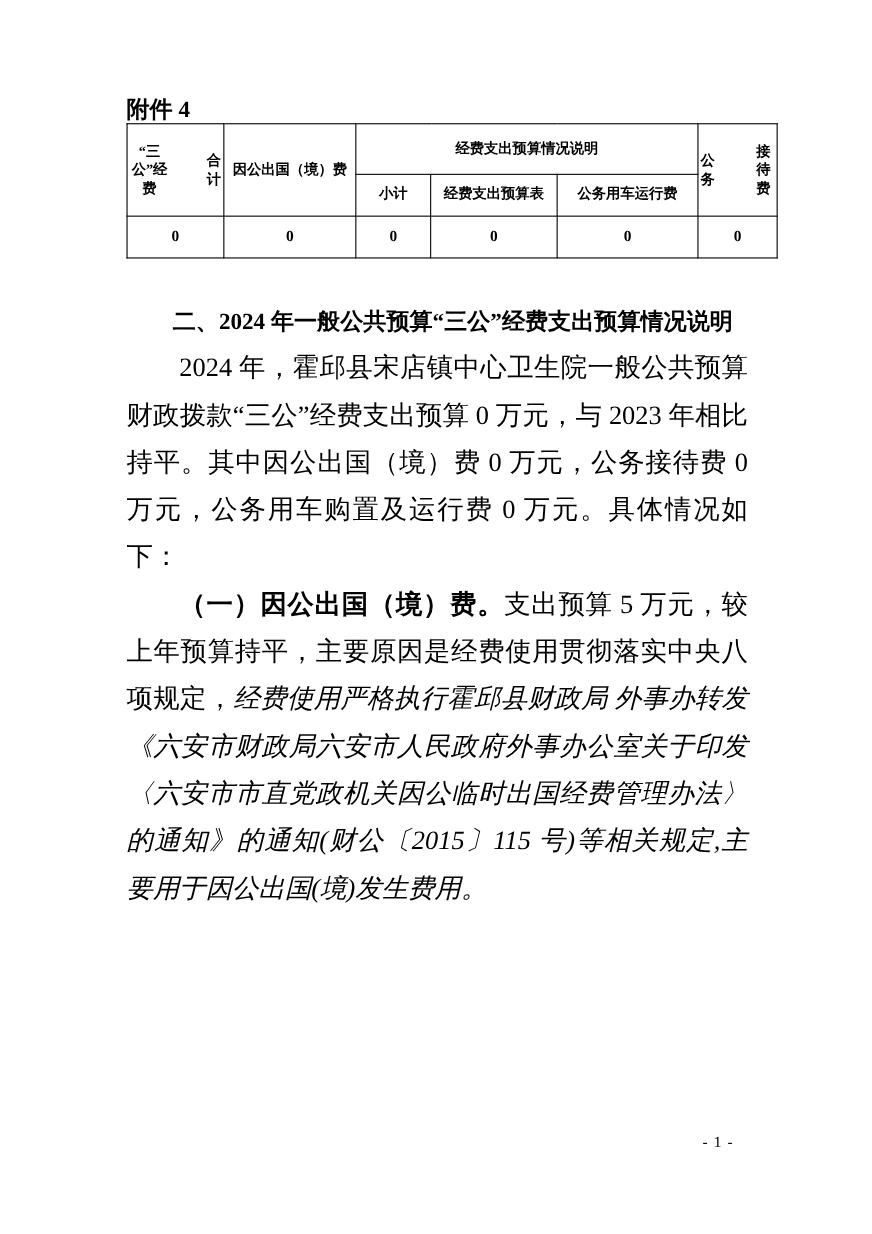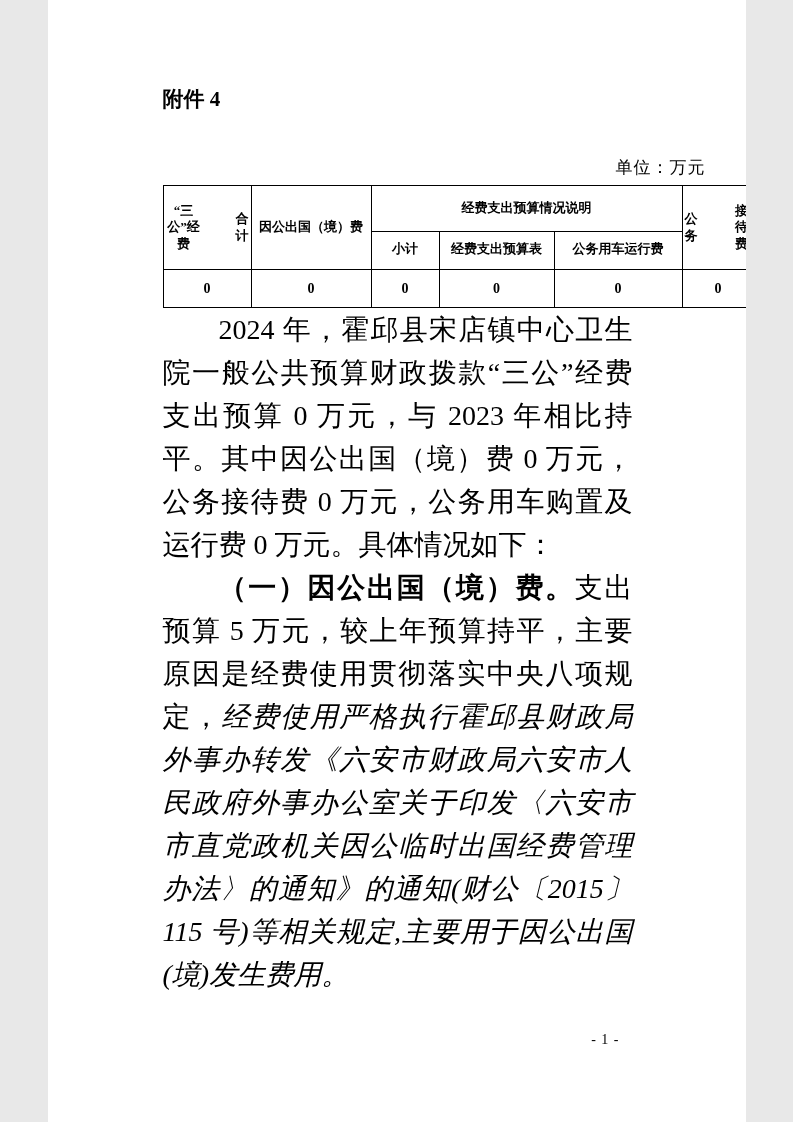--- a/index.html
+++ b/index.html
@@ -1,19 +1,19 @@
 <!DOCTYPE html>
 <html><head>
 <meta charset="utf-8">
 <style>
   * { margin: 0; padding: 0; box-sizing: border-box; }
   html, body { background: #e8e8e8; }
   .page {
     position: relative;
-    width: 698px;
+    width: 793px;
     height: 1122px;
     margin: 0 auto;
     background: #ffffff;
     color: #000000;
     font-family: "Liberation Serif", "DejaVu Serif", serif;
     padding: 86px 113px 0 115px;
     overflow: hidden;
   }
   .attachment-label {
     font-size: 21px;
@@ -67,21 +67,21 @@
     gap: 32px;
   }
   .section-heading-2 {
     margin-top: 36px;
     font-size: 21px;
     font-weight: bold;
     line-height: 43px;
     text-indent: 2em;
   }
   .body-para {
-    font-size: 28px;
+    font-size: 24px;
     line-height: 43px;
     text-align: justify;
     text-indent: 2em;
   }
   .lead-bold { font-weight: bold; }
   .kai-style { font-style: italic; margin-top: 47px; }
   .page-number {
     position: absolute;
     top: 1032px;
     right: 126px;
@@ -91,21 +91,20 @@
 </style>
 </head>
 <body>
 
 <div class="page">
 
   <div class="attachment-label">附件 4</div>
 
 
 
-  <div class="unit-note">单位：万元</div>
 
   <table class="budget-table">
     <colgroup>
       <col style="width:88px">
       <col style="width:120px">
       <col style="width:68px">
       <col style="width:115px">
       <col style="width:128px">
       <col style="width:72px">
     </colgroup>
@@ -135,20 +134,21 @@
       <td>0</td>
       <td>0</td>
       <td>0</td>
       <td>0</td>
       <td>0</td>
       <td>0</td>
     </tr>
   </tbody>
     </table>
 
+  <div class="section-heading-2">二、2024 年一般公共预算“三公”经费支出预算情况说明</div>
 
   <p class="body-para"><span>2024 年，霍邱县宋店镇中心卫生院一般公共预算财政拨款“三公”经费支出预算 0 万元，与 2023 年相比持平。其中因公出国（境）费 0 万元，公务接待费 0 万元，公务用车购置及运行费 0 万元。具体情况如下：</span></p>
 
   <p class="body-para"><span class="lead-bold">（一）因公出国（境）费。</span><span>支出预算 5 万元，较上年预算持平，主要原因是经费使用贯彻落实中央八项规定，</span><span class="kai-style">经费使用严格执行霍邱县财政局 外事办转发《六安市财政局六安市人民政府外事办公室关于印发〈六安市市直党政机关因公临时出国经费管理办法〉的通知》的通知(财公〔2015〕115 号)等相关规定,主要用于因公出国(境)发生费用。</span></p>
 
   <div class="page-number">- 1 -</div>
 
 </div>
 
 </body></html>

